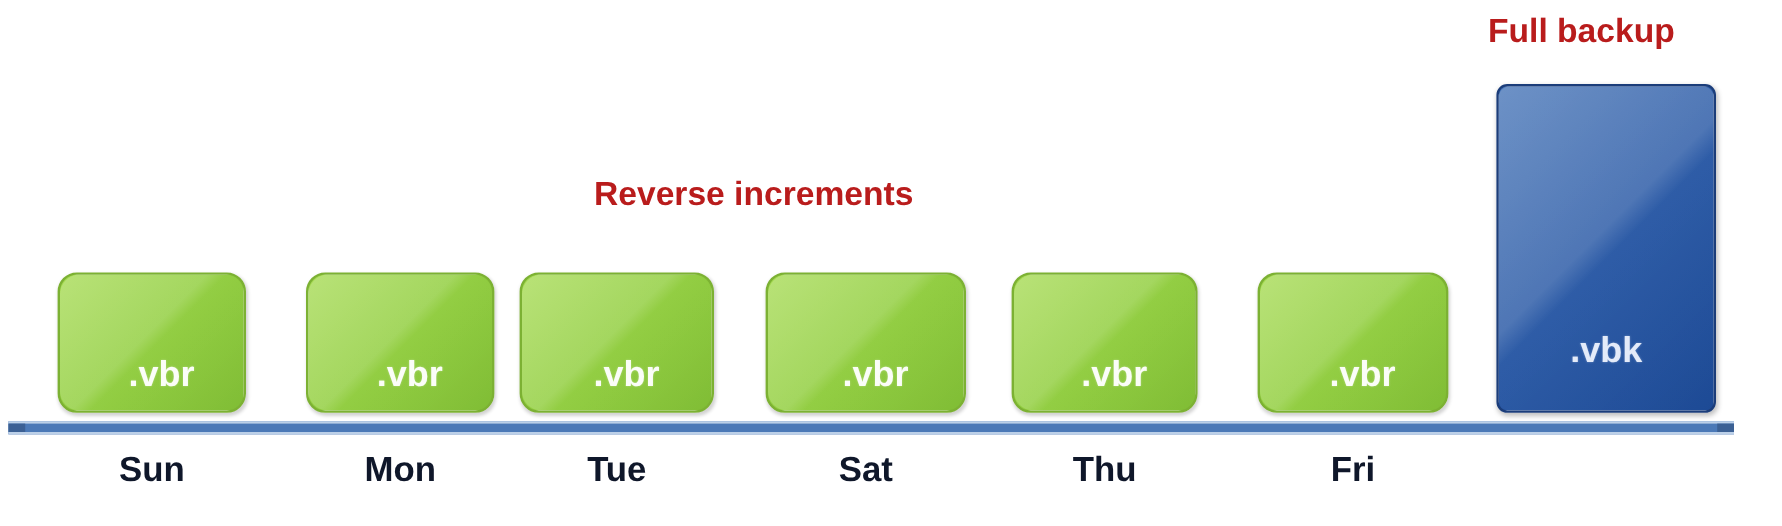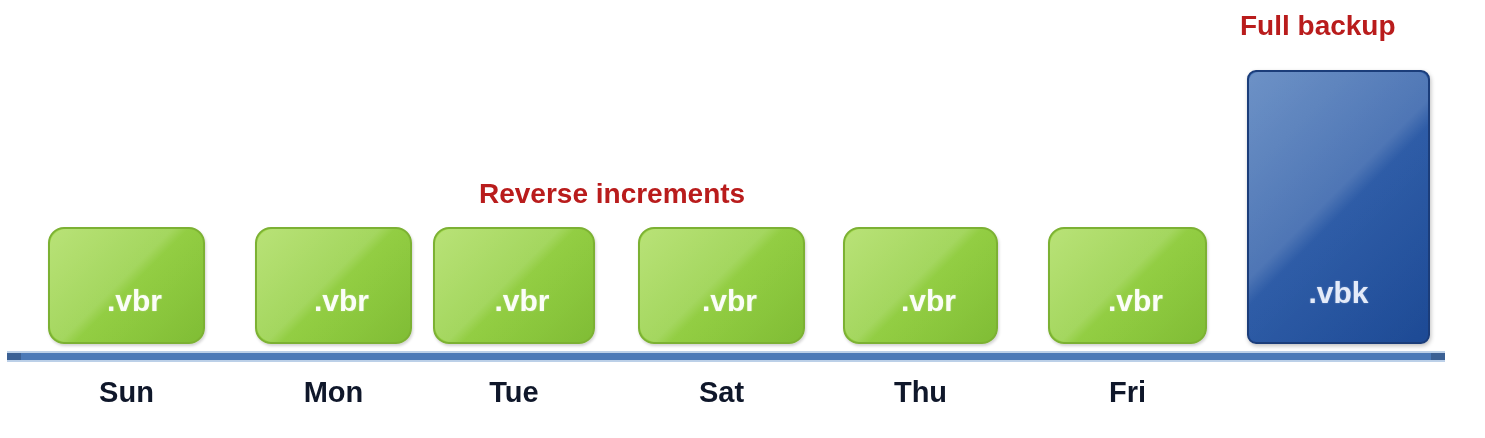--- a/index.html
+++ b/index.html
@@ -18,21 +18,21 @@
 
   
   .heading {
     position: absolute;
     font-size: 28px;
     font-weight: bold;
     color: #b91c1c;
     letter-spacing: 0px;
     white-space: nowrap;
   }
-  .heading--reverse { left: 479px; width: 442px; top: 146px; margin-top: 32px; }
+  .heading--reverse { left: 495px; width: 442px; top: 146px; }
   .heading--full    { left: 1240px; width: 200px; top: 10px; }
 
   
   .timeline {
     position: absolute;
     left: 7px;
     width: 1438px;
     top: 351px;
     height: 7px;
     background: #4b79b7;
@@ -95,21 +95,21 @@
   }
 
   .file-label {
     position: absolute;
     left: 0; right: 0;
     text-align: center;
     font-size: 30px;
     font-weight: bold;
   }
   .box--green .file-label {
-    bottom: 24px;
+    bottom: 12px;
     color: rgba(255,255,255,0.95);
     text-shadow: 0 0 2px rgba(255,255,255,0.35);
     padding-left: 16px;
   }
   .box--blue .file-label {
     bottom: 32px;
     color: #e4ebf9;
     text-shadow: 0 0 2px rgba(230,238,252,0.4);
   }
 

